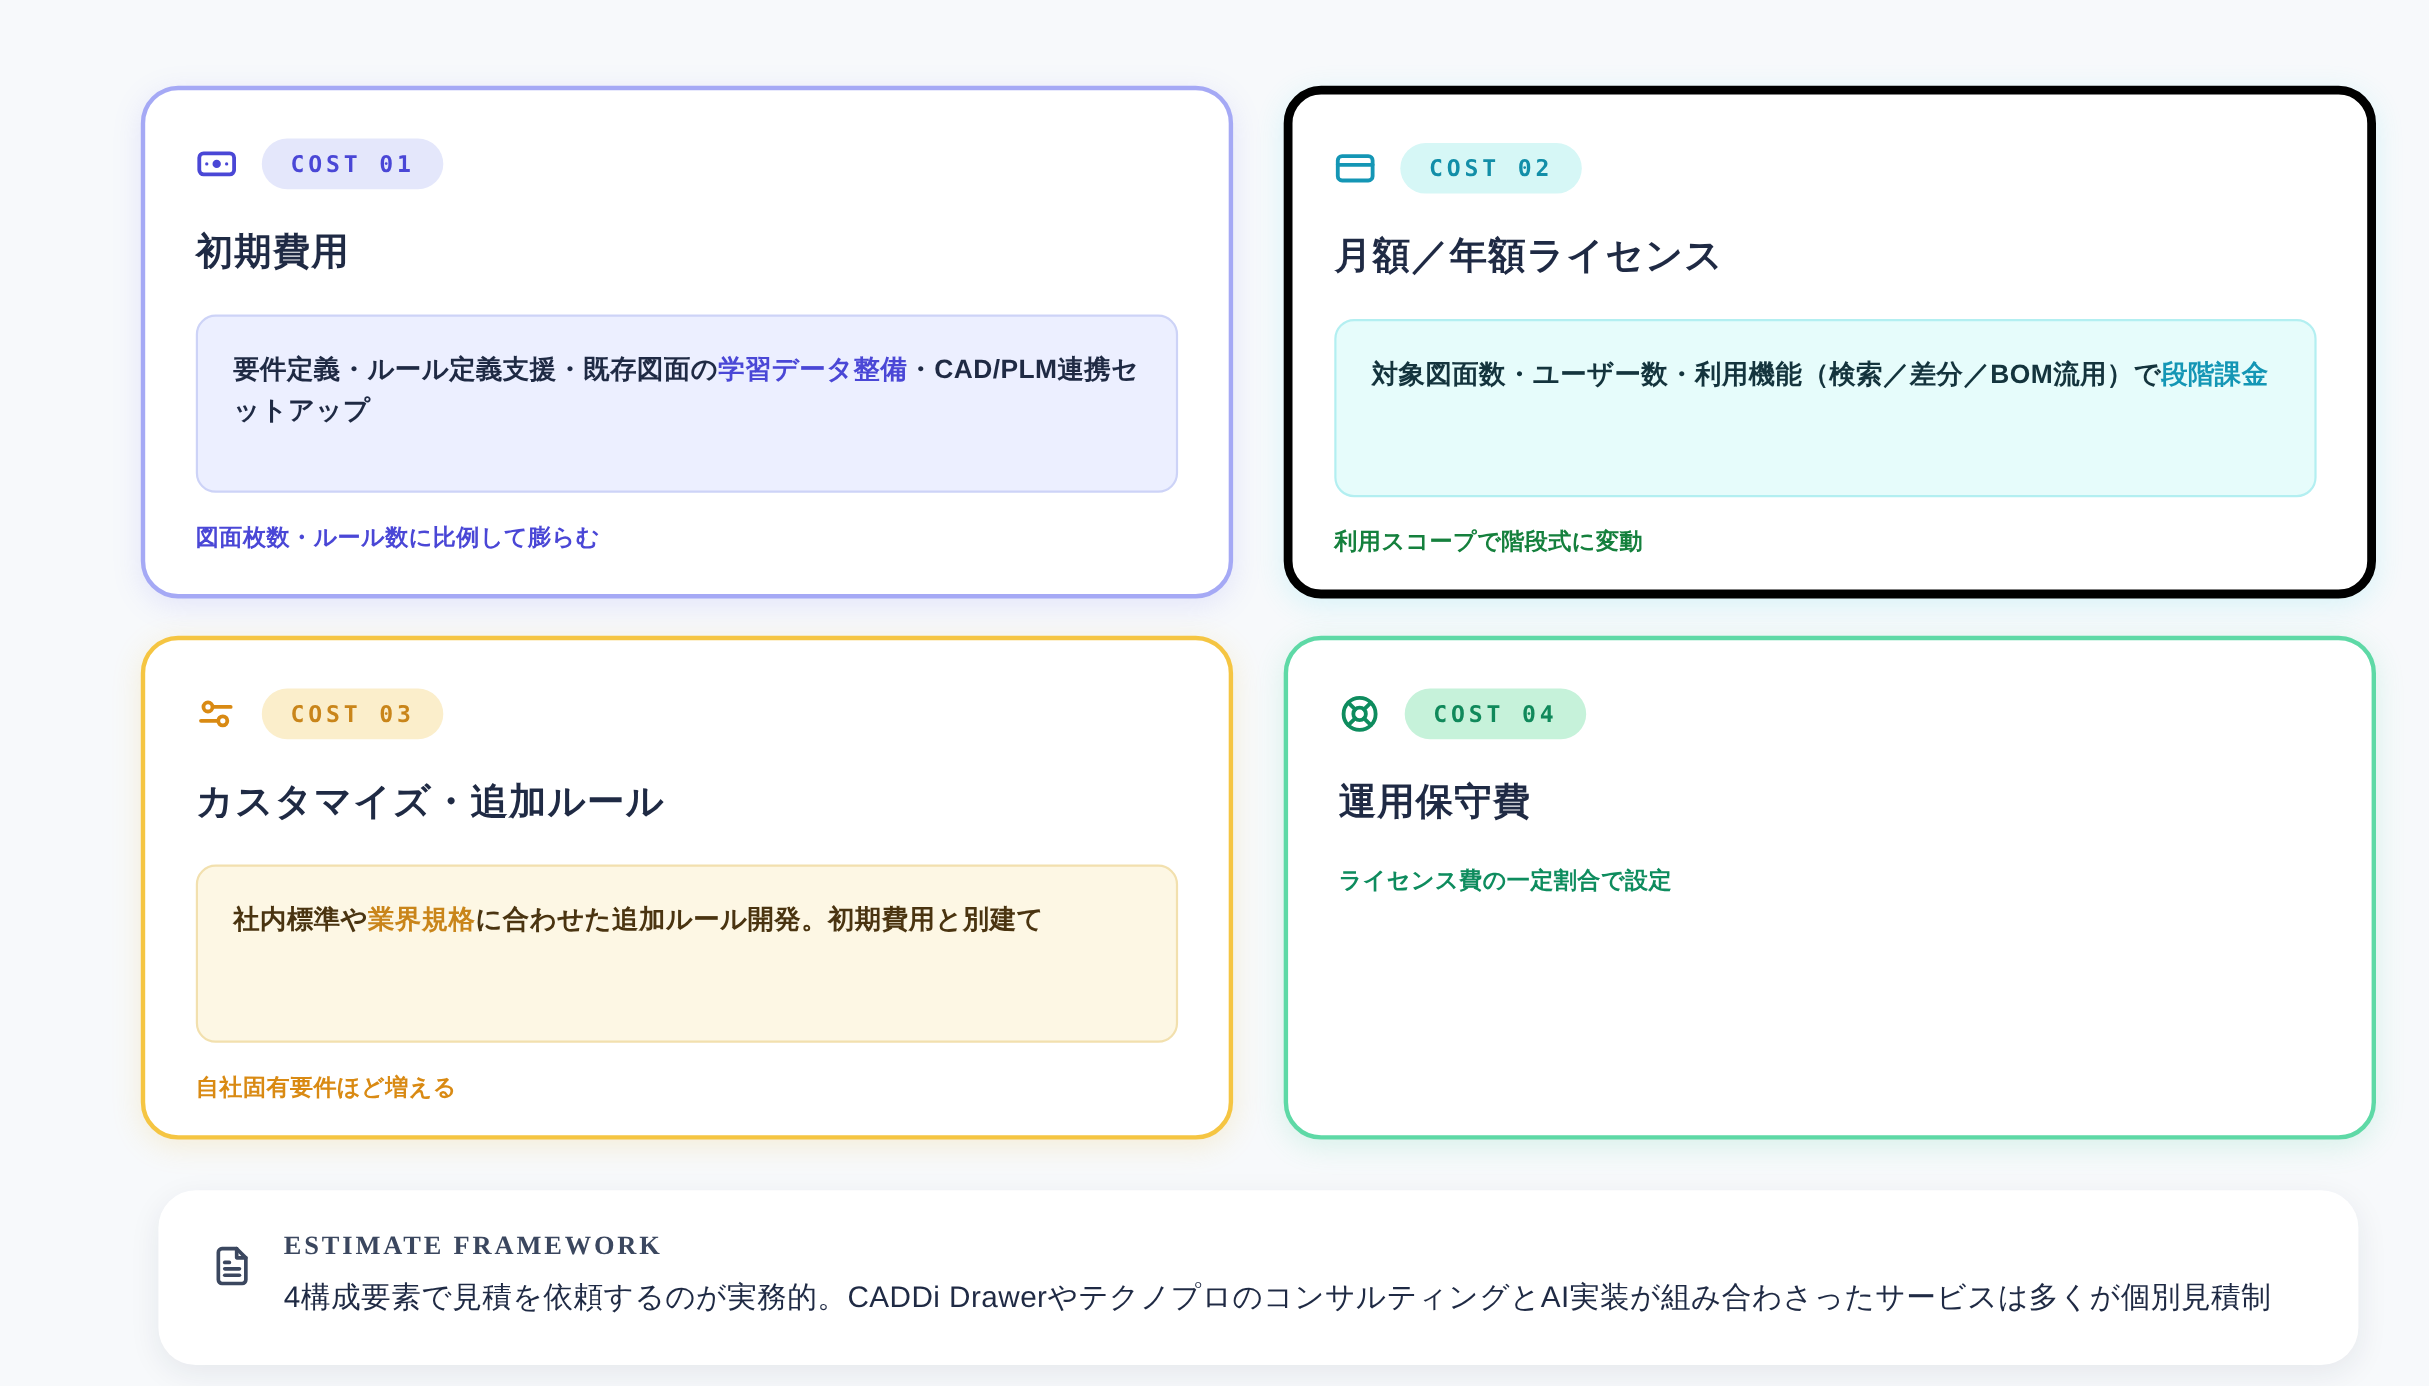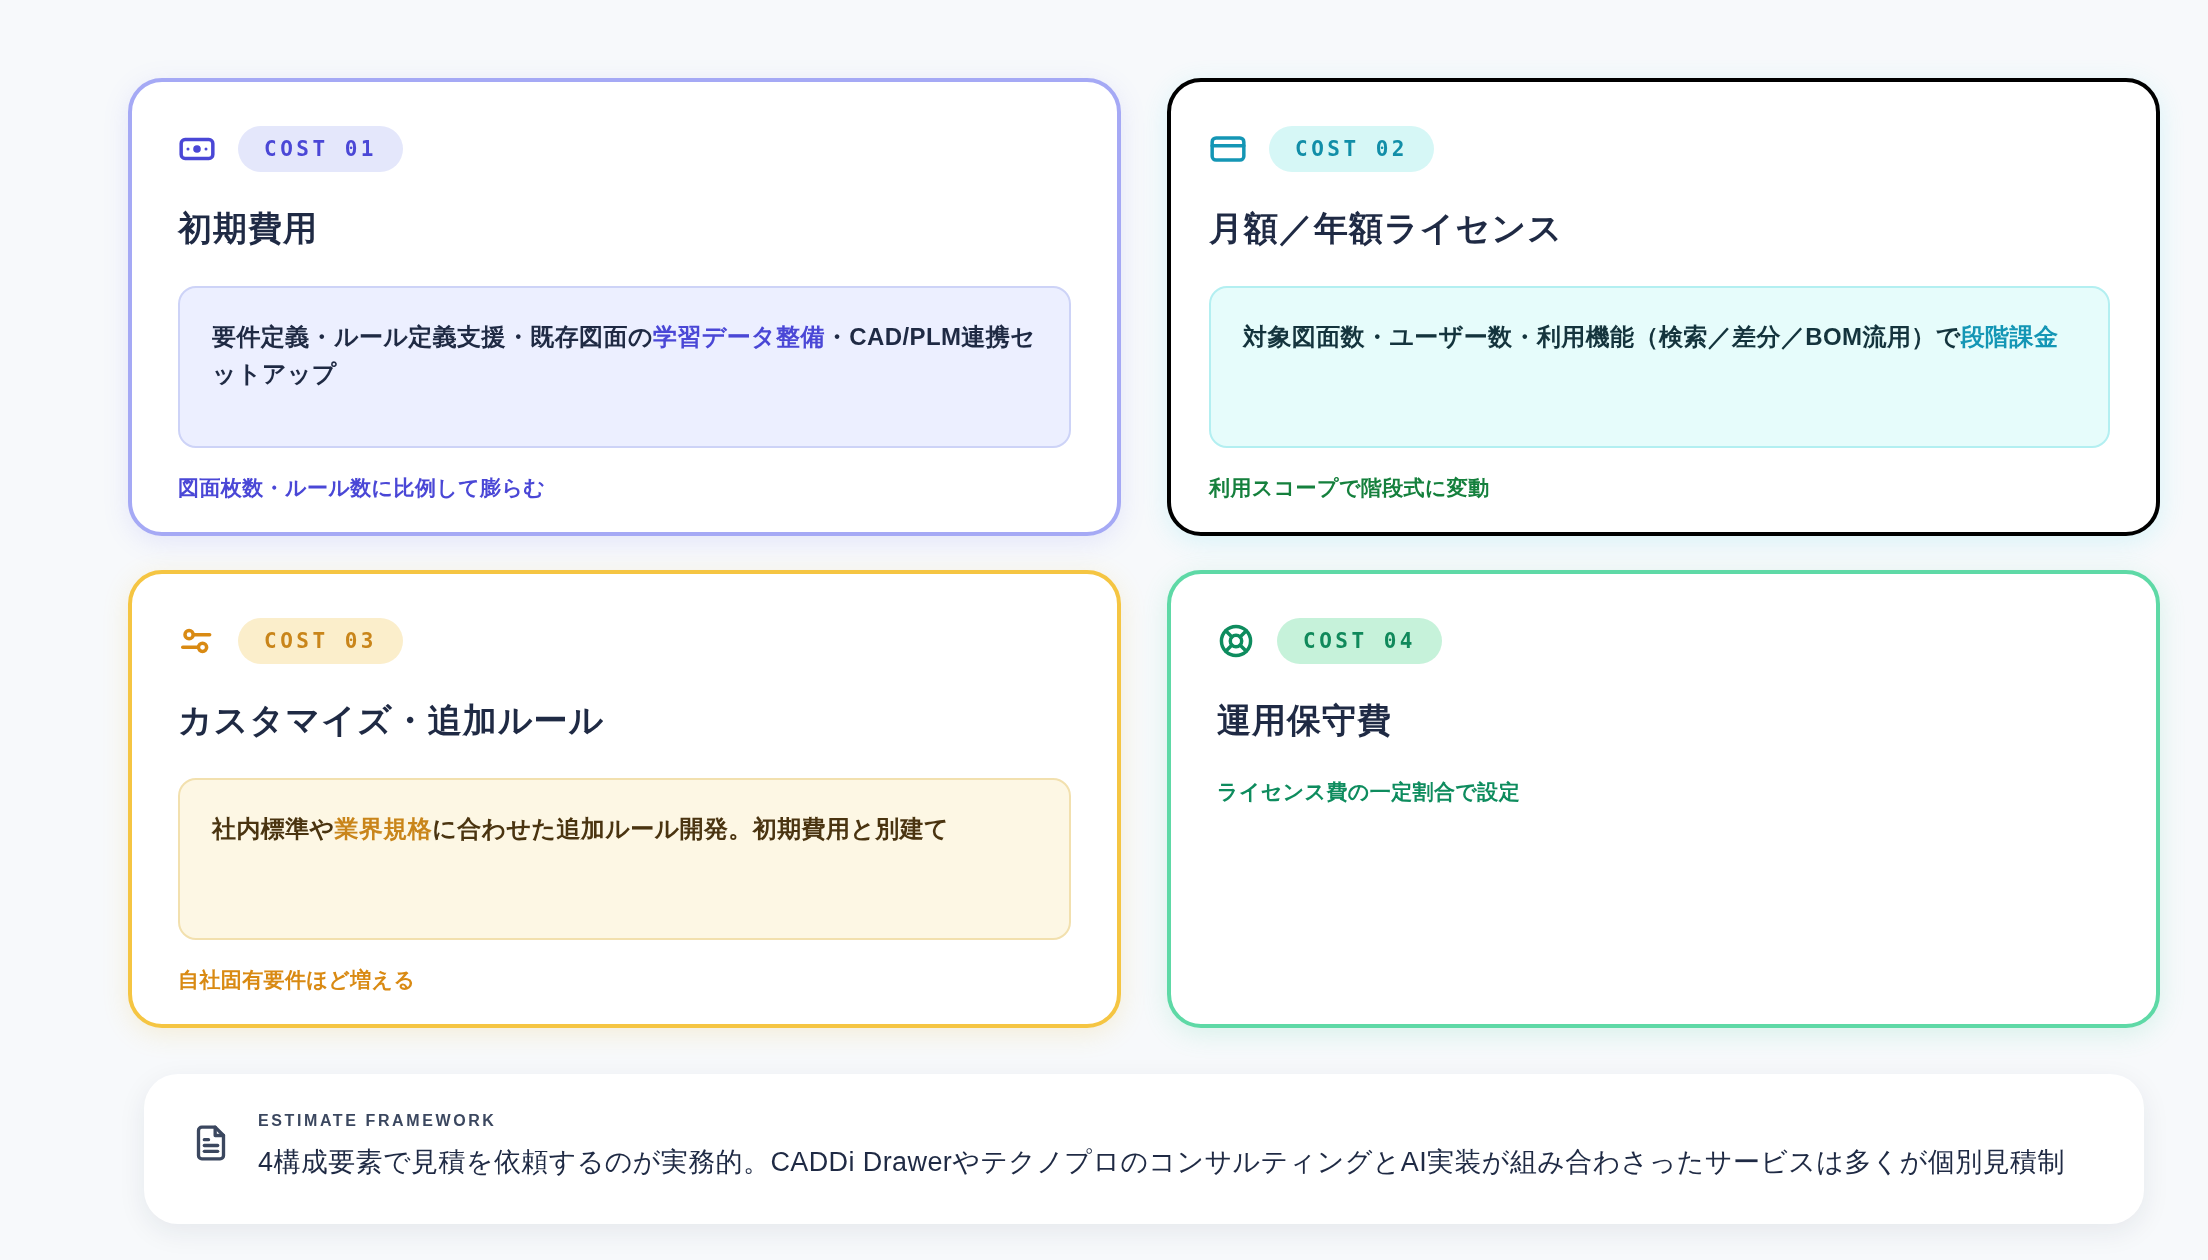--- a/index.html
+++ b/index.html
@@ -35,21 +35,21 @@
   .cost-card {
     position: relative;
     background: #ffffff;
     border-radius: 34px;
     padding: 44px 46px 30px 46px;
     min-height: 440px;
   }
 
   
   .cost-card.c1 { border: 4px solid #a5a9f5; box-shadow: 0 6px 26px rgba(130,130,240,0.16); }
-  .cost-card.c2 { border: 4px solid #000000; box-shadow: 0 6px 26px rgba(60,215,235,0.16); padding-left: 38px; }
+  .cost-card.c2 { border: 8px solid #000000; box-shadow: 0 6px 26px rgba(60,215,235,0.16); padding-left: 38px; }
   .cost-card.c3 { border: 4px solid #f5c542; box-shadow: 0 6px 26px rgba(240,190,60,0.18); }
   .cost-card.c4 { border: 4px solid #5ed9a6; box-shadow: 0 6px 26px rgba(80,210,160,0.18); }
 
   .card-head {
     display: flex;
     align-items: center;
     gap: 22px;
     margin-bottom: 34px;
   }
 
@@ -145,22 +145,22 @@
     margin-top: 10px;
     display: flex;
     align-items: center;
     justify-content: center;
   }
   .footer-icon svg { display: block; }
 
   .footer-texts { display: flex; flex-direction: column; gap: 14px; }
 
   .footer-kicker {
-    font-family: Liberation Sans, sans-serif;
-    font-size: 16px;
+    font-family: Liberation Serif, serif;
+    font-size: 24px;
     font-weight: bold;
     letter-spacing: 2.6px;
     color: #3b475f;
   }
 
   .footer-main {
     font-size: 27px;
     font-weight: normal;
     color: #1f2a44;
     letter-spacing: 0.4px;

